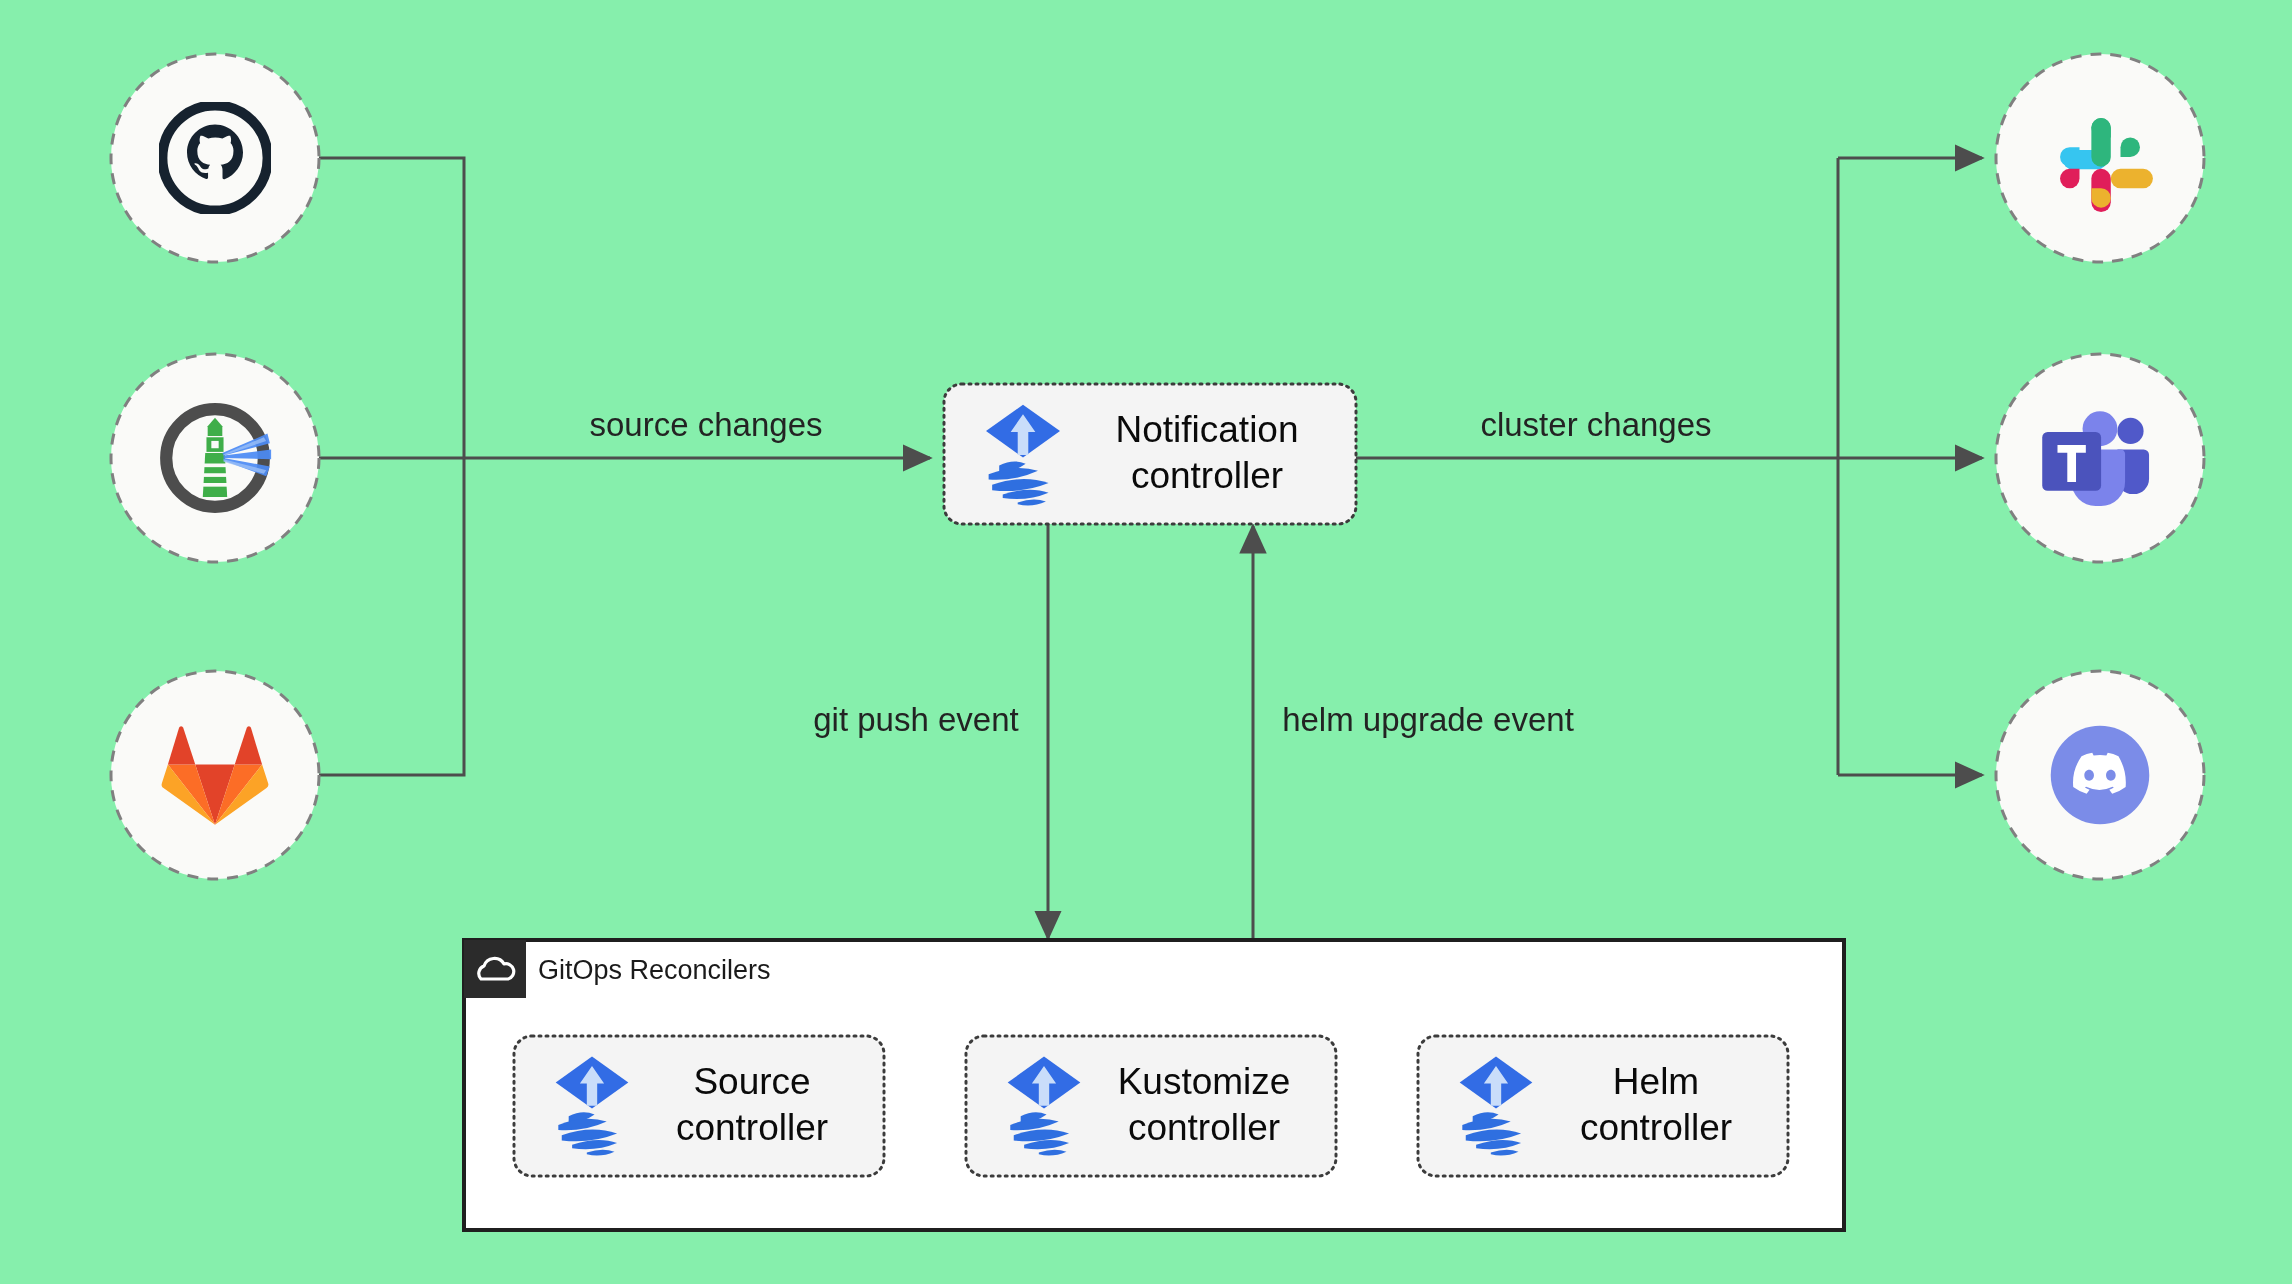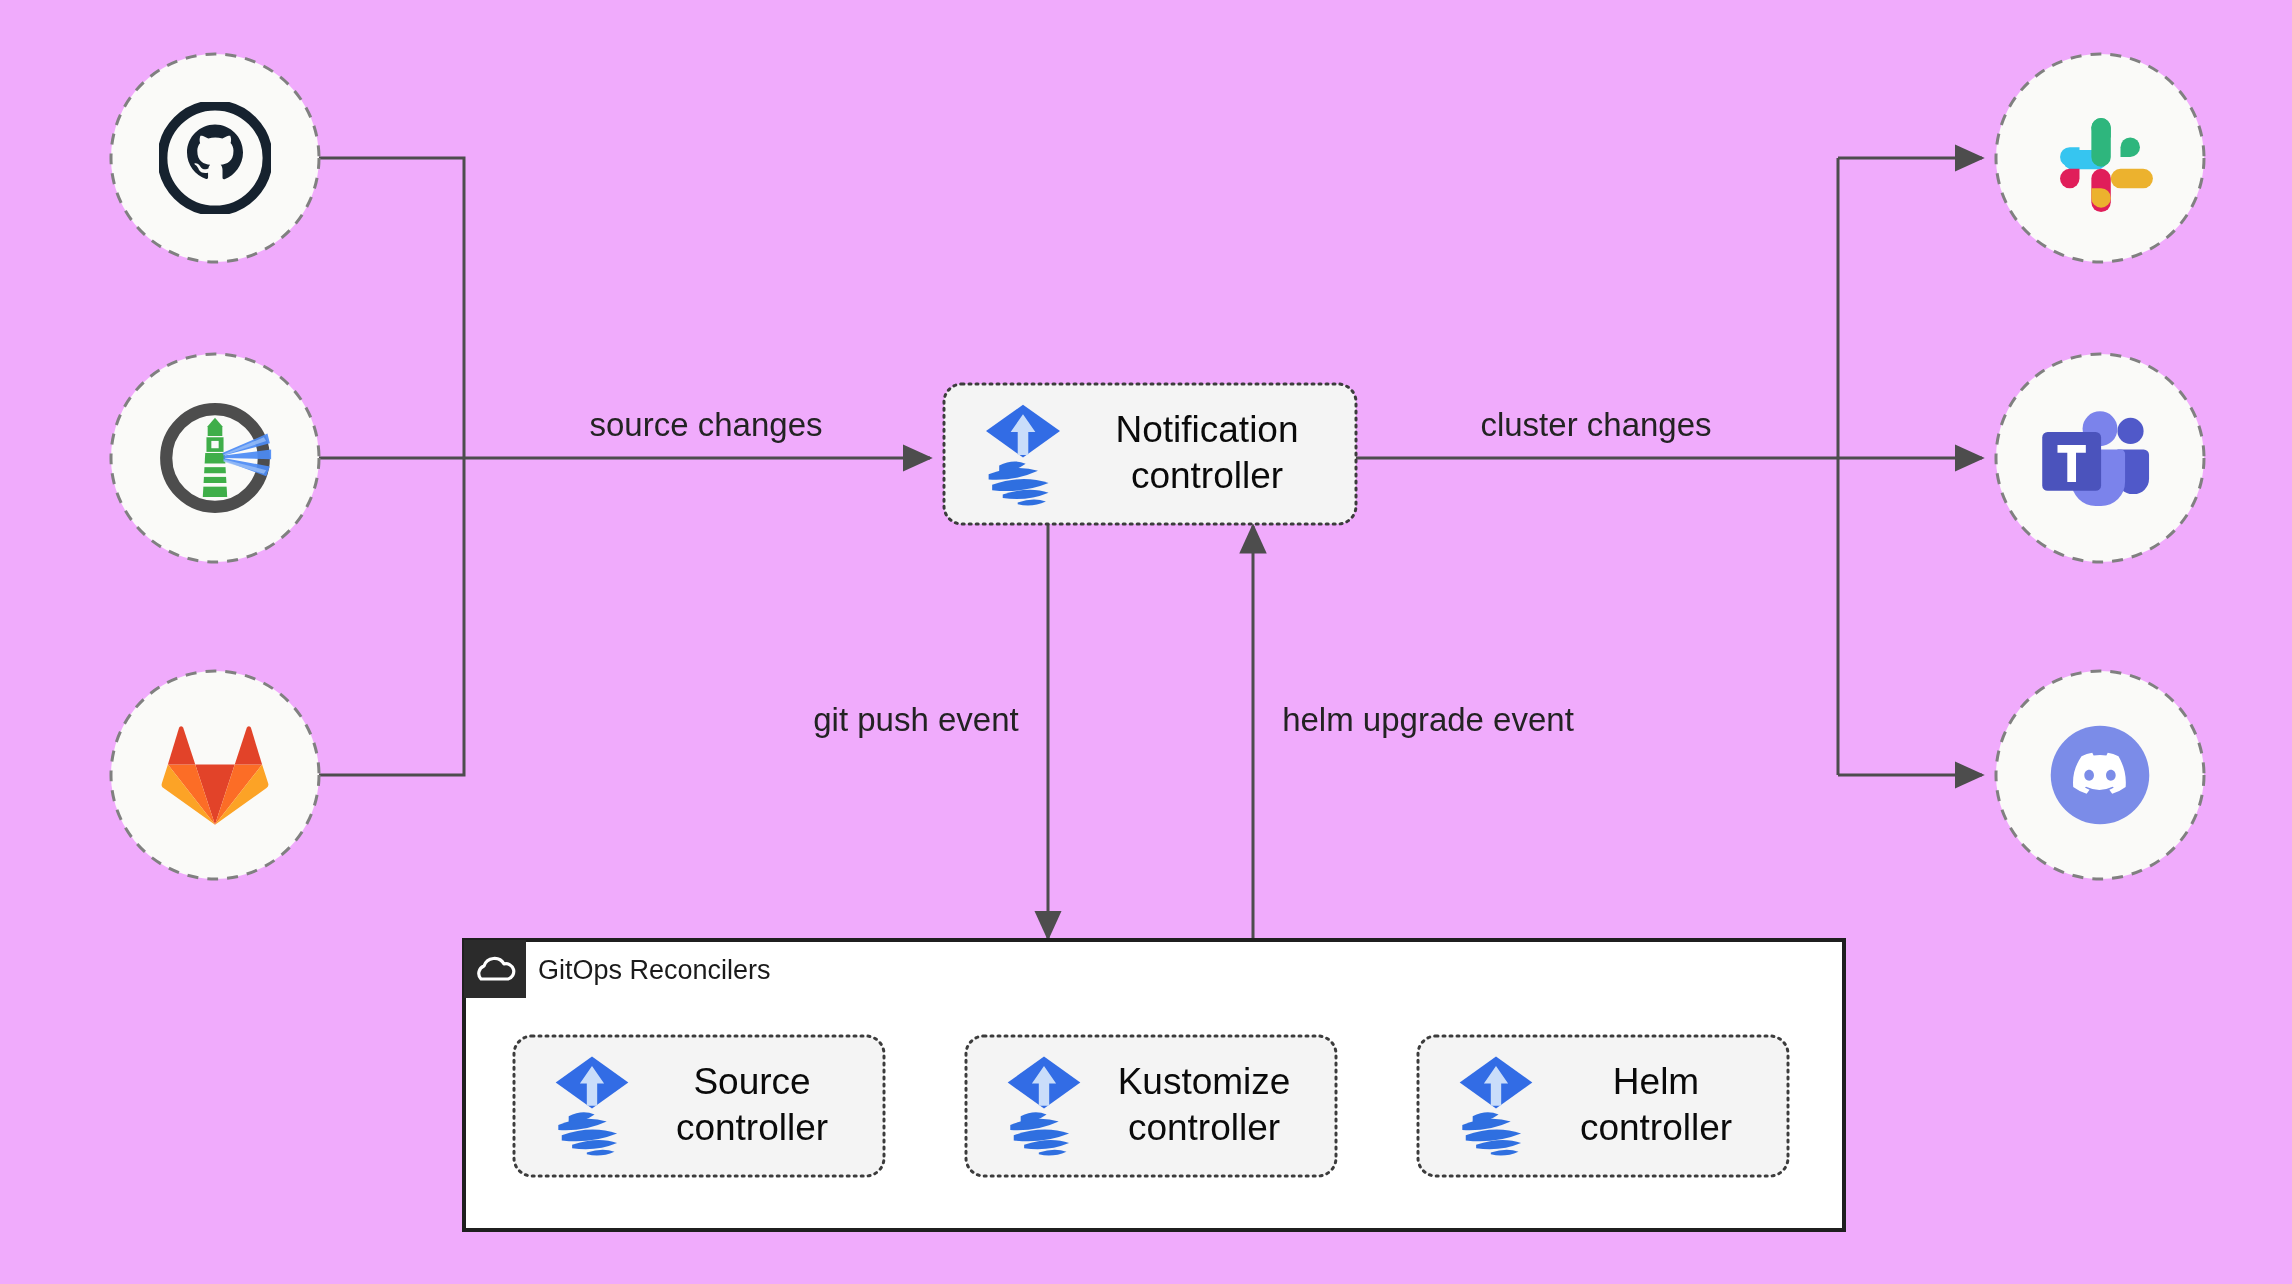--- a/index.html
+++ b/index.html
@@ -11,21 +11,21 @@
     width: 2292px;
     height: 1284px;
     font-family: "Liberation Sans", sans-serif;
     overflow: hidden;
     position: relative;
   }
   #stage {
     position: relative;
     width: 2292px;
     height: 1284px;
-    background: #f0abfc;
+    background: #86efac;
   }
   svg.diagram {
     position: absolute;
     inset: 0;
     width: 2292px;
     height: 1284px;
     display: block;
   }
   .edge-line {
     fill: none;

